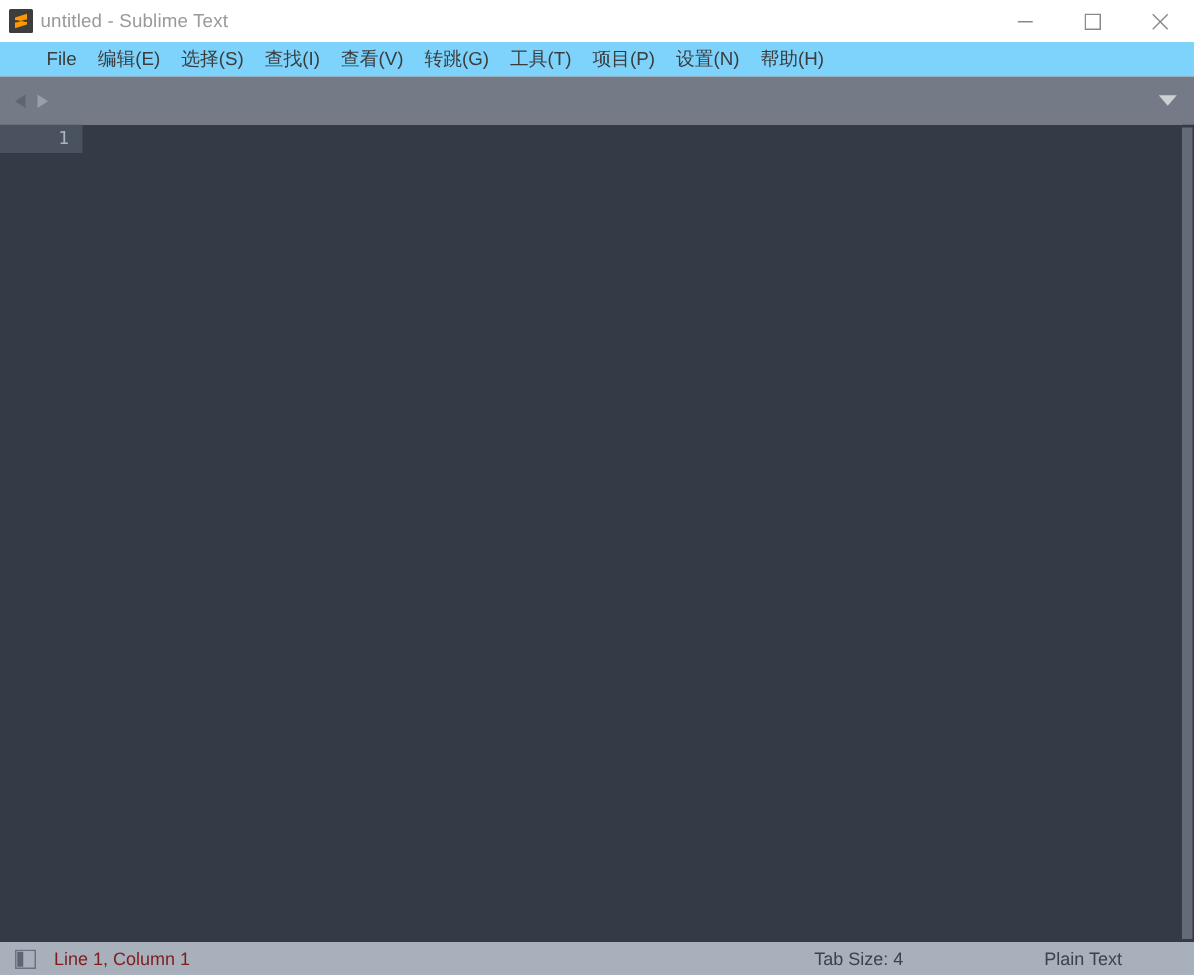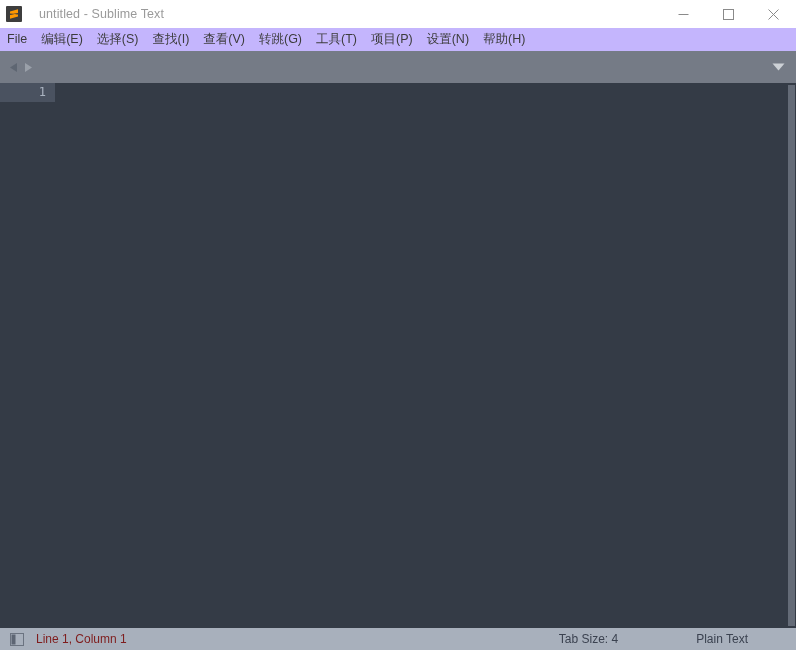--- a/index.html
+++ b/index.html
@@ -38,21 +38,21 @@
     margin-left: 6px;
     background: #3d3d3d;
     border-radius: 1px;
     display: flex;
     align-items: center;
     justify-content: center;
     flex: 0 0 16px;
   }
   .app-logo svg { display: block; }
   .title-text {
-    margin-left: 17px;
+    margin-left: 5px;
     font-size: 12.5px;
     color: #9a9a9a;
     letter-spacing: 0.1px;
     white-space: nowrap;
   }
   .win-controls {
     position: absolute;
     right: 0;
     top: 0;
     height: 28px;
@@ -64,24 +64,24 @@
     display: flex;
     align-items: center;
     justify-content: center;
   }
   .win-btn svg { display: block; }
 
   
   .menubar {
     height: 23px;
     flex: 0 0 23px;
-    background: #c4b5fd;
-    display: flex;
-    align-items: center;
-    padding-left: 0;
+    background: #7dd3fc;
+    display: flex;
+    align-items: center;
+    padding-left: 24px;
     box-sizing: border-box;
   }
   .menu-item {
     font-size: 12.5px;
     color: #3c3c3c;
     padding: 0 7px;
     line-height: 23px;
     white-space: nowrap;
     cursor: default;
   }
@@ -192,20 +192,21 @@
     color: #7f1d1d;
     white-space: nowrap;
   }
   .status-right {
     position: absolute;
     right: 0;
     top: 0;
     height: 22px;
     display: flex;
     align-items: center;
+    gap: 16px;
   }
   .status-tab {
     font-size: 12px;
     color: #3b4250;
     margin-right: 78px;
     white-space: nowrap;
   }
   .status-syntax {
     font-size: 12px;
     color: #3b4250;

